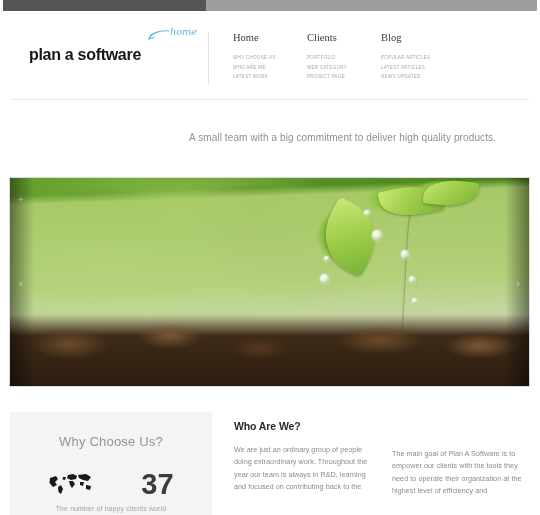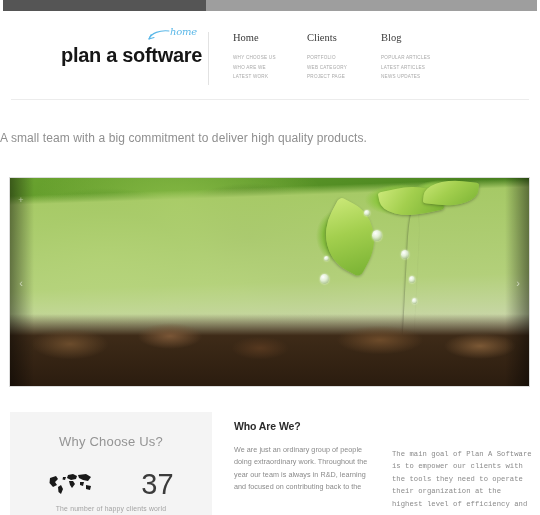--- a/index.html
+++ b/index.html
@@ -39,27 +39,26 @@
     background: #ffffff;
   }
 
   .logo-block {
     position: absolute;
     left: 29px;
     top: 32px;
     width: 175px;
   }
   .logo-text {
-    font-size: 20px;
+    font-size: 16px;
     font-weight: bold;
     color: #161616;
     letter-spacing: -0.3px;
     line-height: 24px;
     white-space: nowrap;
-    margin-left: 32px;
   }
 
   
   .home-scribble {
     position: absolute;
     left: 148px;
     top: 14px;
     width: 64px;
     height: 20px;
   }
@@ -120,22 +119,22 @@
     height: 1px;
     background: #ececec;
   }
 
   
   .tagline {
     position: absolute;
     left: 0;
     top: 131px;
     width: 496px;
-    text-align: left;
-    font-size: 12px;
+    text-align: right;
+    font-size: 10px;
     color: #8f8f8f;
     letter-spacing: 0.1px;
     line-height: 14px;
   }
 
   
   .hero {
     position: absolute;
     left: 9px;
     top: 177px;
@@ -268,36 +267,36 @@
     margin-top: 20px;
     display: flex;
     align-items: center;
     justify-content: center;
     gap: 7px;
   }
   .counter-num {
     font-size: 29px;
     color: #3b3b3b;
     line-height: 30px;
-    font-weight: 400;
+    font-weight: 700;
     margin-left: 40px;
   }
   .counter-caption {
     margin-top: 6px;
     font-size: 6.8px;
     color: #a3a3a3;
     letter-spacing: 0.2px;
   }
 
   .col {
     position: absolute;
     top: 420px;
   }
   .col-mid   { left: 234px; width: 142px; }
-  .col-right { left: 392px; width: 140px; font-family: Liberation Mono, monospace; }
+  .col-right { left: 392px; width: 140px; }
 
   .col-title {
     font-size: 10.5px;
     font-weight: bold;
     color: #2b2b2b;
     letter-spacing: -0.1px;
     margin-bottom: 5px;
   }
   .col-body {
     margin-top: 12px;

